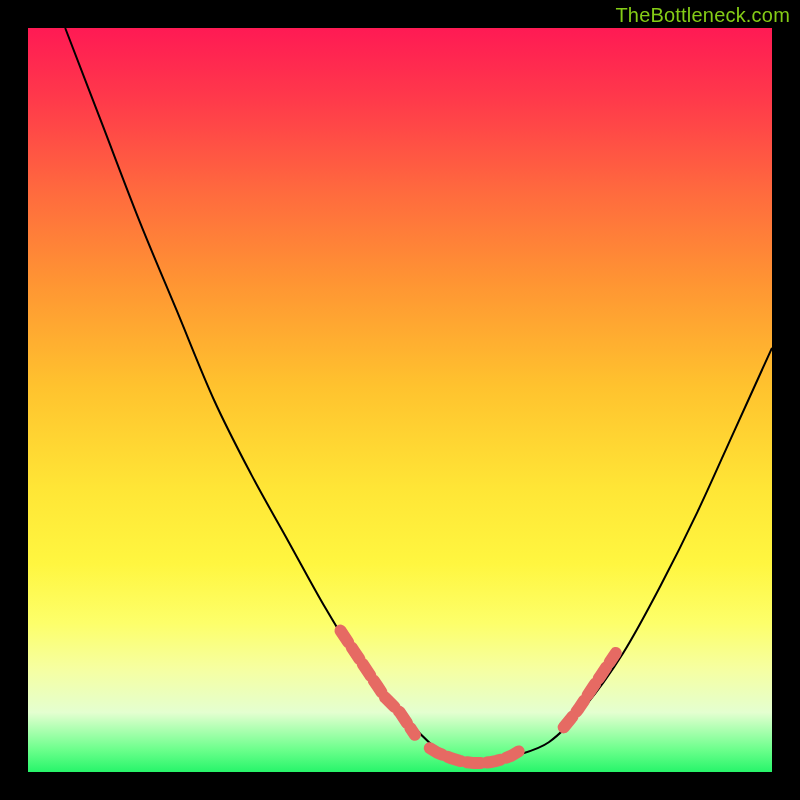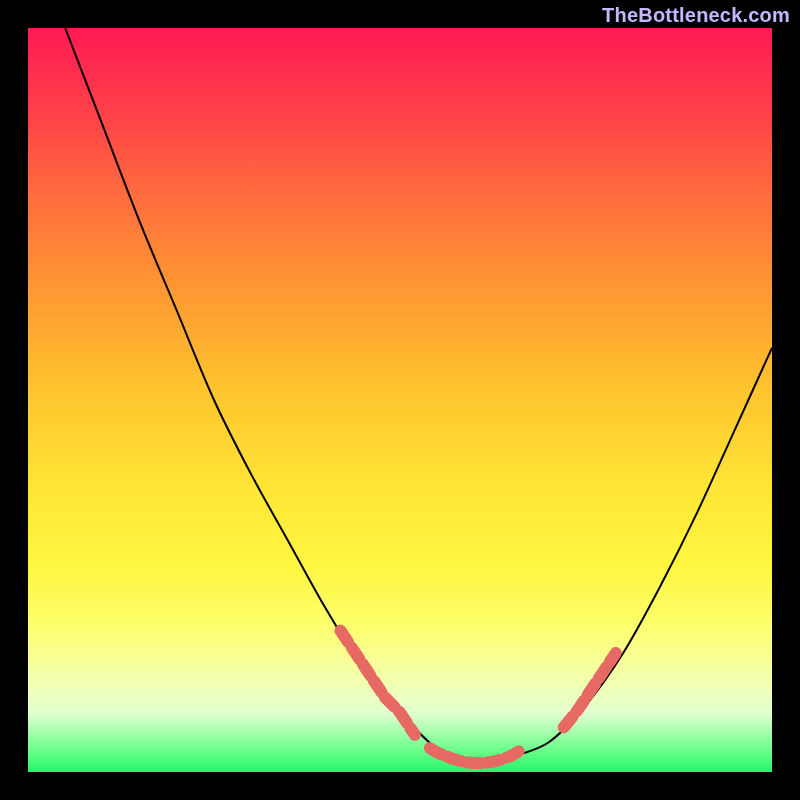--- a/index.html
+++ b/index.html
@@ -29,23 +29,23 @@
       #f6ffa0 86%,
       #e4ffd0 92%,
       #6cff8c 97%,
       #27f56a 100%
     );
   }
   .watermark {
     position: absolute;
     top: 4px;
     right: 10px;
-    color: #c4b5fd;
+    color: #84cc16;
     font-size: 20px;
-    font-weight: 700;
+    font-weight: 400;
     letter-spacing: 0.2px;
     user-select: none;
   }
   svg.curve {
     position: absolute;
     left: 0;
     top: 0;
     width: 744px;
     height: 744px;
     overflow: visible;

